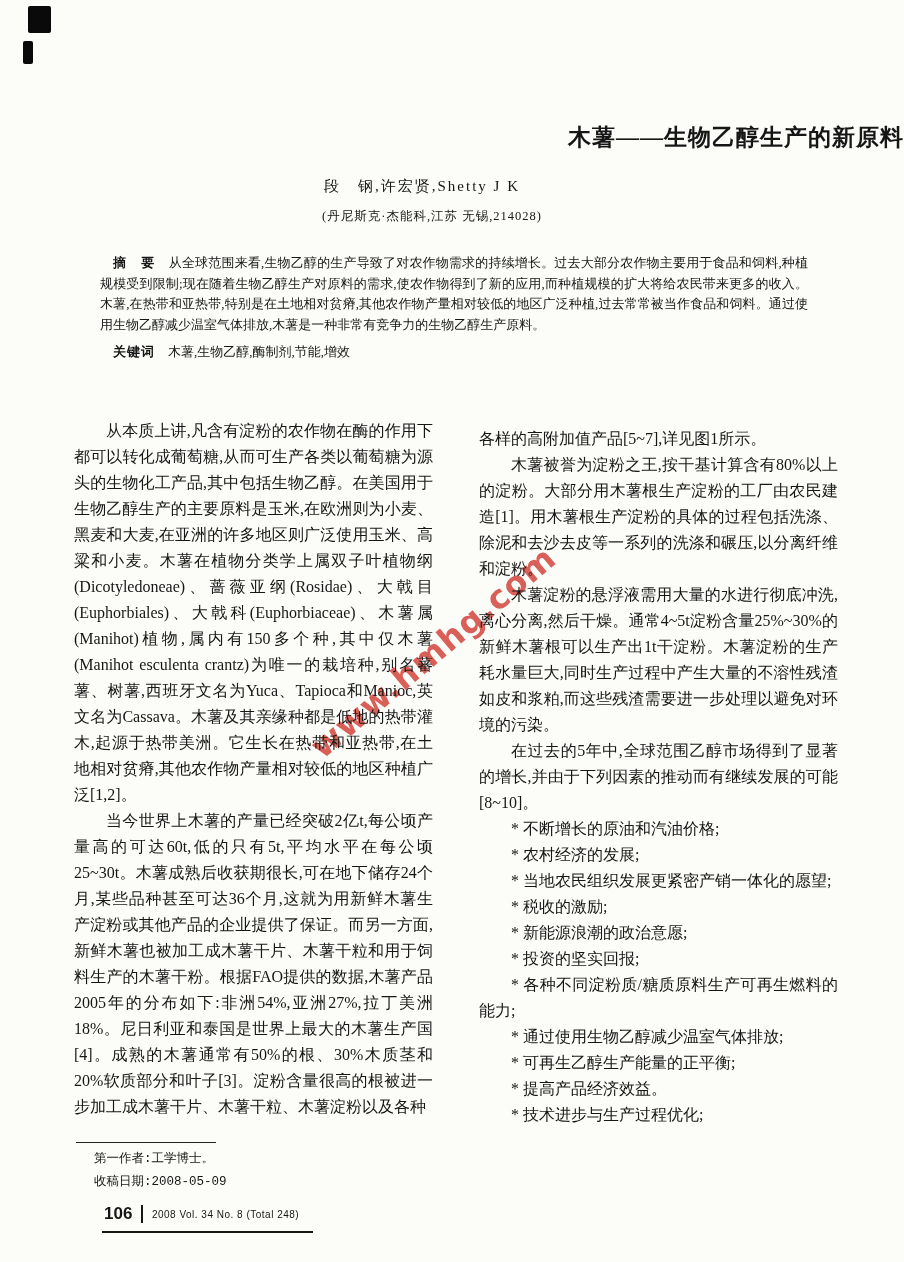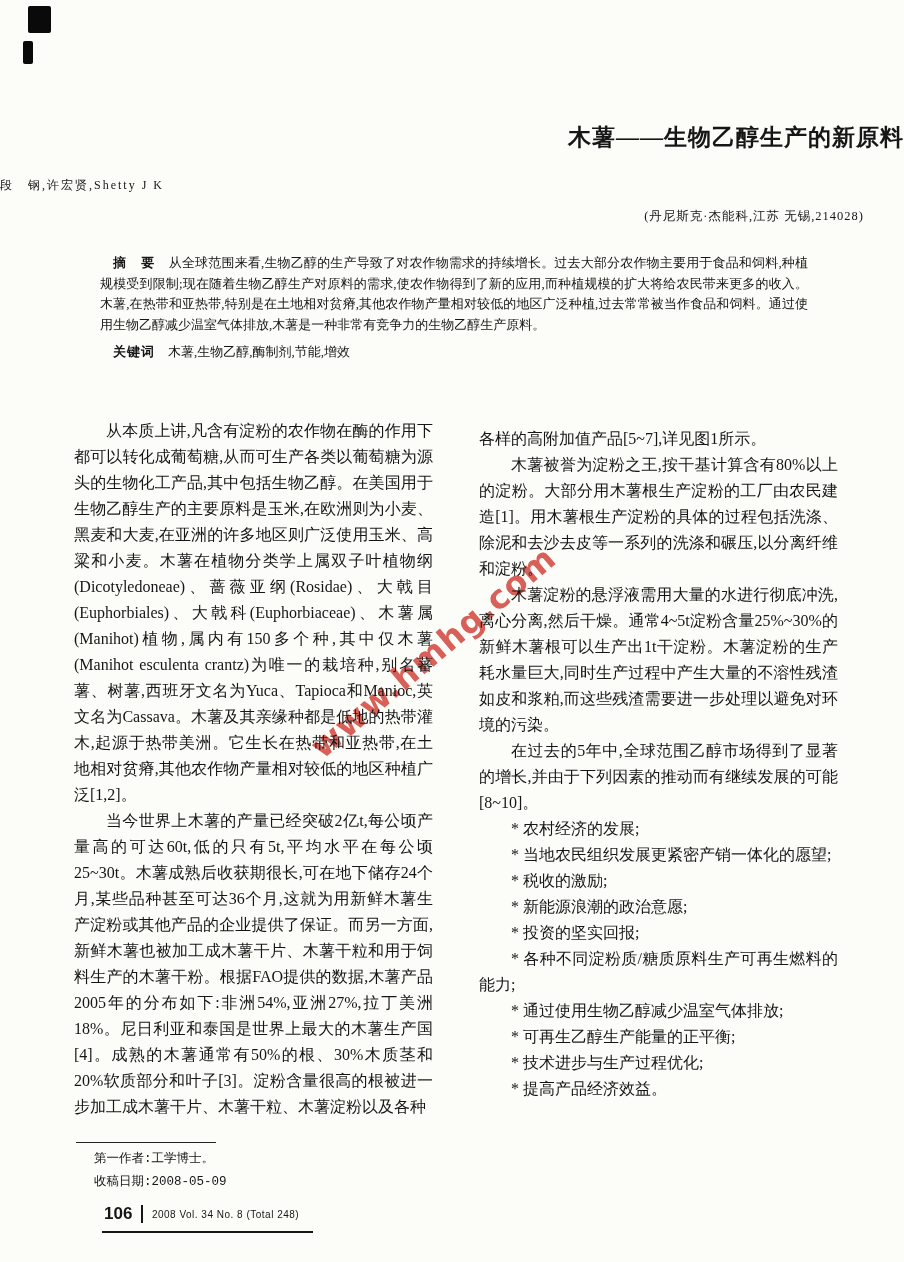--- a/index.html
+++ b/index.html
@@ -42,27 +42,28 @@
     top: 122px; left: 0; right: 0;
     margin: 0;
     text-align: right;
     font-size: 23px;
     font-weight: bold;
     letter-spacing: 1px;
   }
   .authors {
     position: absolute;
     top: 177px; left: 0; right: 60px;
-    font-size: 12px;
+    text-align: center;
+    font-size: 15px;
     letter-spacing: 2px;
   }
   .affiliation {
     position: absolute;
     top: 208px; left: 0; right: 40px;
-    text-align: right;
+    text-align: center;
     font-size: 12.5px;
     letter-spacing: 1px;
   }
 
   .abstract {
     position: absolute;
     top: 253px; left: 100px;
     width: 708px;
     font-size: 13px;
     line-height: 20.5px;
@@ -149,30 +150,31 @@
         <p class="body-p">当今世界上木薯的产量已经突破2亿t,每公顷产量高的可达60t,低的只有5t,平均水平在每公顷25~30t。木薯成熟后收获期很长,可在地下储存24个月,某些品种甚至可达36个月,这就为用新鲜木薯生产淀粉或其他产品的企业提供了保证。而另一方面,新鲜木薯也被加工成木薯干片、木薯干粒和用于饲料生产的木薯干粉。根据FAO提供的数据,木薯产品2005年的分布如下:非洲54%,亚洲27%,拉丁美洲18%。尼日利亚和泰国是世界上最大的木薯生产国[4]。成熟的木薯通常有50%的根、30%木质茎和20%软质部分和叶子[3]。淀粉含量很高的根被进一步加工成木薯干片、木薯干粒、木薯淀粉以及各种</p>
       </div>
     <div class="col col-right">
       <div class="rc-paras">
           <p class="body-p">各样的高附加值产品[5~7],详见图1所示。</p>
           <p class="body-p">木薯被誉为淀粉之王,按干基计算含有80%以上的淀粉。大部分用木薯根生产淀粉的工厂由农民建造[1]。用木薯根生产淀粉的具体的过程包括洗涤、除泥和去沙去皮等一系列的洗涤和碾压,以分离纤维和淀粉。</p>
           <p class="body-p">木薯淀粉的悬浮液需用大量的水进行彻底冲洗,离心分离,然后干燥。通常4~5t淀粉含量25%~30%的新鲜木薯根可以生产出1t干淀粉。木薯淀粉的生产耗水量巨大,同时生产过程中产生大量的不溶性残渣如皮和浆粕,而这些残渣需要进一步处理以避免对环境的污染。</p>
           <p class="body-p">在过去的5年中,全球范围乙醇市场得到了显著的增长,并由于下列因素的推动而有继续发展的可能[8~10]。</p>
         </div>
       <div class="rc-bullets">
+          <p class="body-p bullet">* 不断增长的原油和汽油价格;</p>
           <p class="body-p bullet">* 农村经济的发展;</p>
           <p class="body-p bullet">* 当地农民组织发展更紧密产销一体化的愿望;</p>
           <p class="body-p bullet">* 税收的激励;</p>
           <p class="body-p bullet">* 新能源浪潮的政治意愿;</p>
           <p class="body-p bullet">* 投资的坚实回报;</p>
           <p class="body-p bullet">* 各种不同淀粉质/糖质原料生产可再生燃料的能力;</p>
           <p class="body-p bullet">* 通过使用生物乙醇减少温室气体排放;</p>
           <p class="body-p bullet">* 可再生乙醇生产能量的正平衡;</p>
+          <p class="body-p bullet">* 提高产品经济效益。</p>
           <p class="body-p bullet">* 技术进步与生产过程优化;</p>
-          <p class="body-p bullet">* 提高产品经济效益。</p>
         </div>
     </div>
   </div>
 
   <div class="footnote">
     <div class="footnote-rule"></div>
     <div class="fn-line">第一作者:工学博士。</div>
     <div class="fn-line">收稿日期:2008-05-09</div>
   </div>
 

